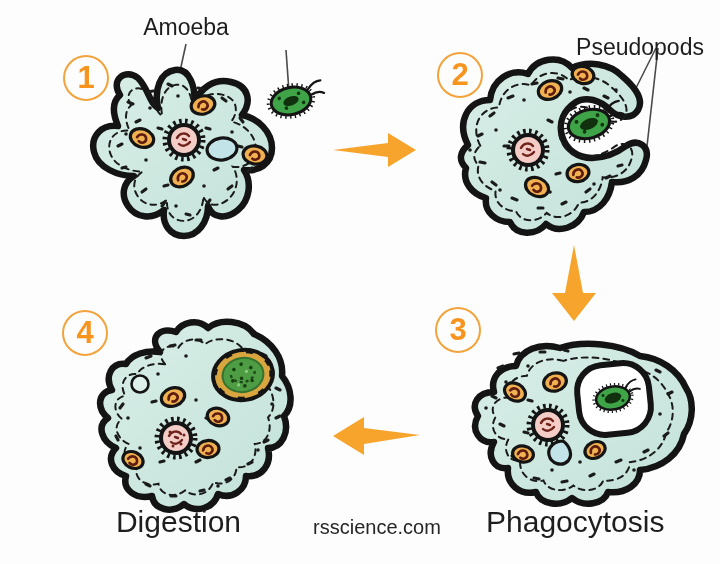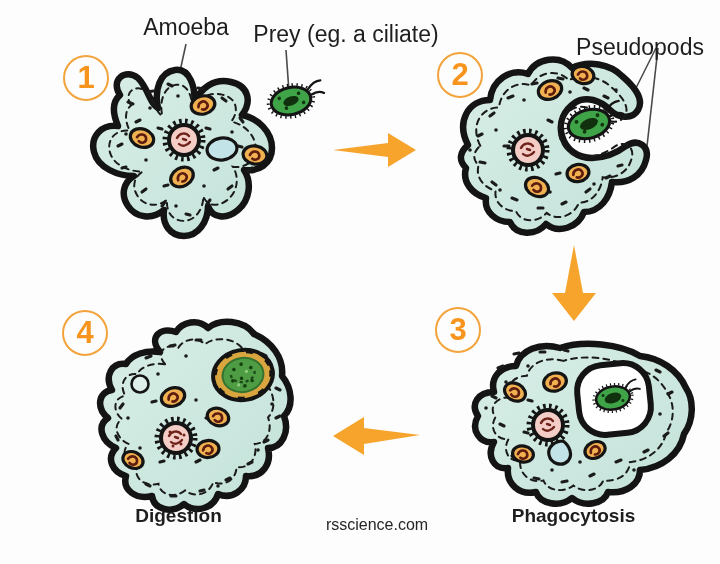--- a/index.html
+++ b/index.html
@@ -20,22 +20,22 @@
   .cilia{fill:none;stroke:#141414;stroke-width:3;stroke-dasharray:1.4 3.4;}
   .prey-body{fill:#3FA348;stroke:#141414;stroke-width:3;}
   .prey-core{fill:#10300E;}
   .prey-dot{fill:#123610;}
   .tufts{fill:none;stroke:#141414;stroke-width:2.2;stroke-linecap:round;}
   .vacuole{fill:#C2E4E8;stroke:#141414;stroke-width:3.2;}
   .arrow{fill:#F6A42C;}
   .leader{stroke:#4A4A4A;stroke-width:1.6;fill:none;}
   .label{position:absolute;color:#1E1E1E;text-align:center;line-height:1.15;}
   .lbl-s{font-size:23px;font-weight:400;}
-  .lbl-l{font-size:19px;font-weight:700;}
-  .lbl-w{font-size:16px;font-weight:400;color:#262626;}
+  .lbl-l{font-size:30px;font-weight:400;}
+  .lbl-w{font-size:20px;font-weight:400;color:#262626;}
   .badge{
     position:absolute;width:46px;height:46px;border:2.5px solid #F3A33B;border-radius:50%;
     display:flex;align-items:center;justify-content:center;
     font-size:31px;font-weight:800;color:#F7941D;box-sizing:border-box;
   }
 </style>
 </head>
 <body>
 
 <div id="canvas">
@@ -259,19 +259,18 @@
       </g>
     </g>
   </svg>
 
   <div class="badge" style="left:63px;top:55px;">1</div>
   <div class="badge" style="left:437px;top:52px;">2</div>
   <div class="badge" style="left:435px;top:307px;">3</div>
   <div class="badge" style="left:62px;top:310px;">4</div>
 
   <div class="label lbl-s" style="left:128px;top:14px;width:116px;">Amoeba</div>
-  <div class="label lbl-s" style="left:246px;top:21px;width:200px;">Prey (eg. a ciliate)</div>
   <div class="label lbl-s" style="left:572px;top:34px;width:136px;">Pseudopods</div>
   <div class="label lbl-l" style="left:106px;top:505px;width:145px;">Digestion</div>
   <div class="label lbl-l" style="left:486px;top:505px;width:175px;">Phagocytosis</div>
   <div class="label lbl-w" style="left:312px;top:516px;width:130px;">rsscience.com</div>
 
 </div>
 
 </body></html>

